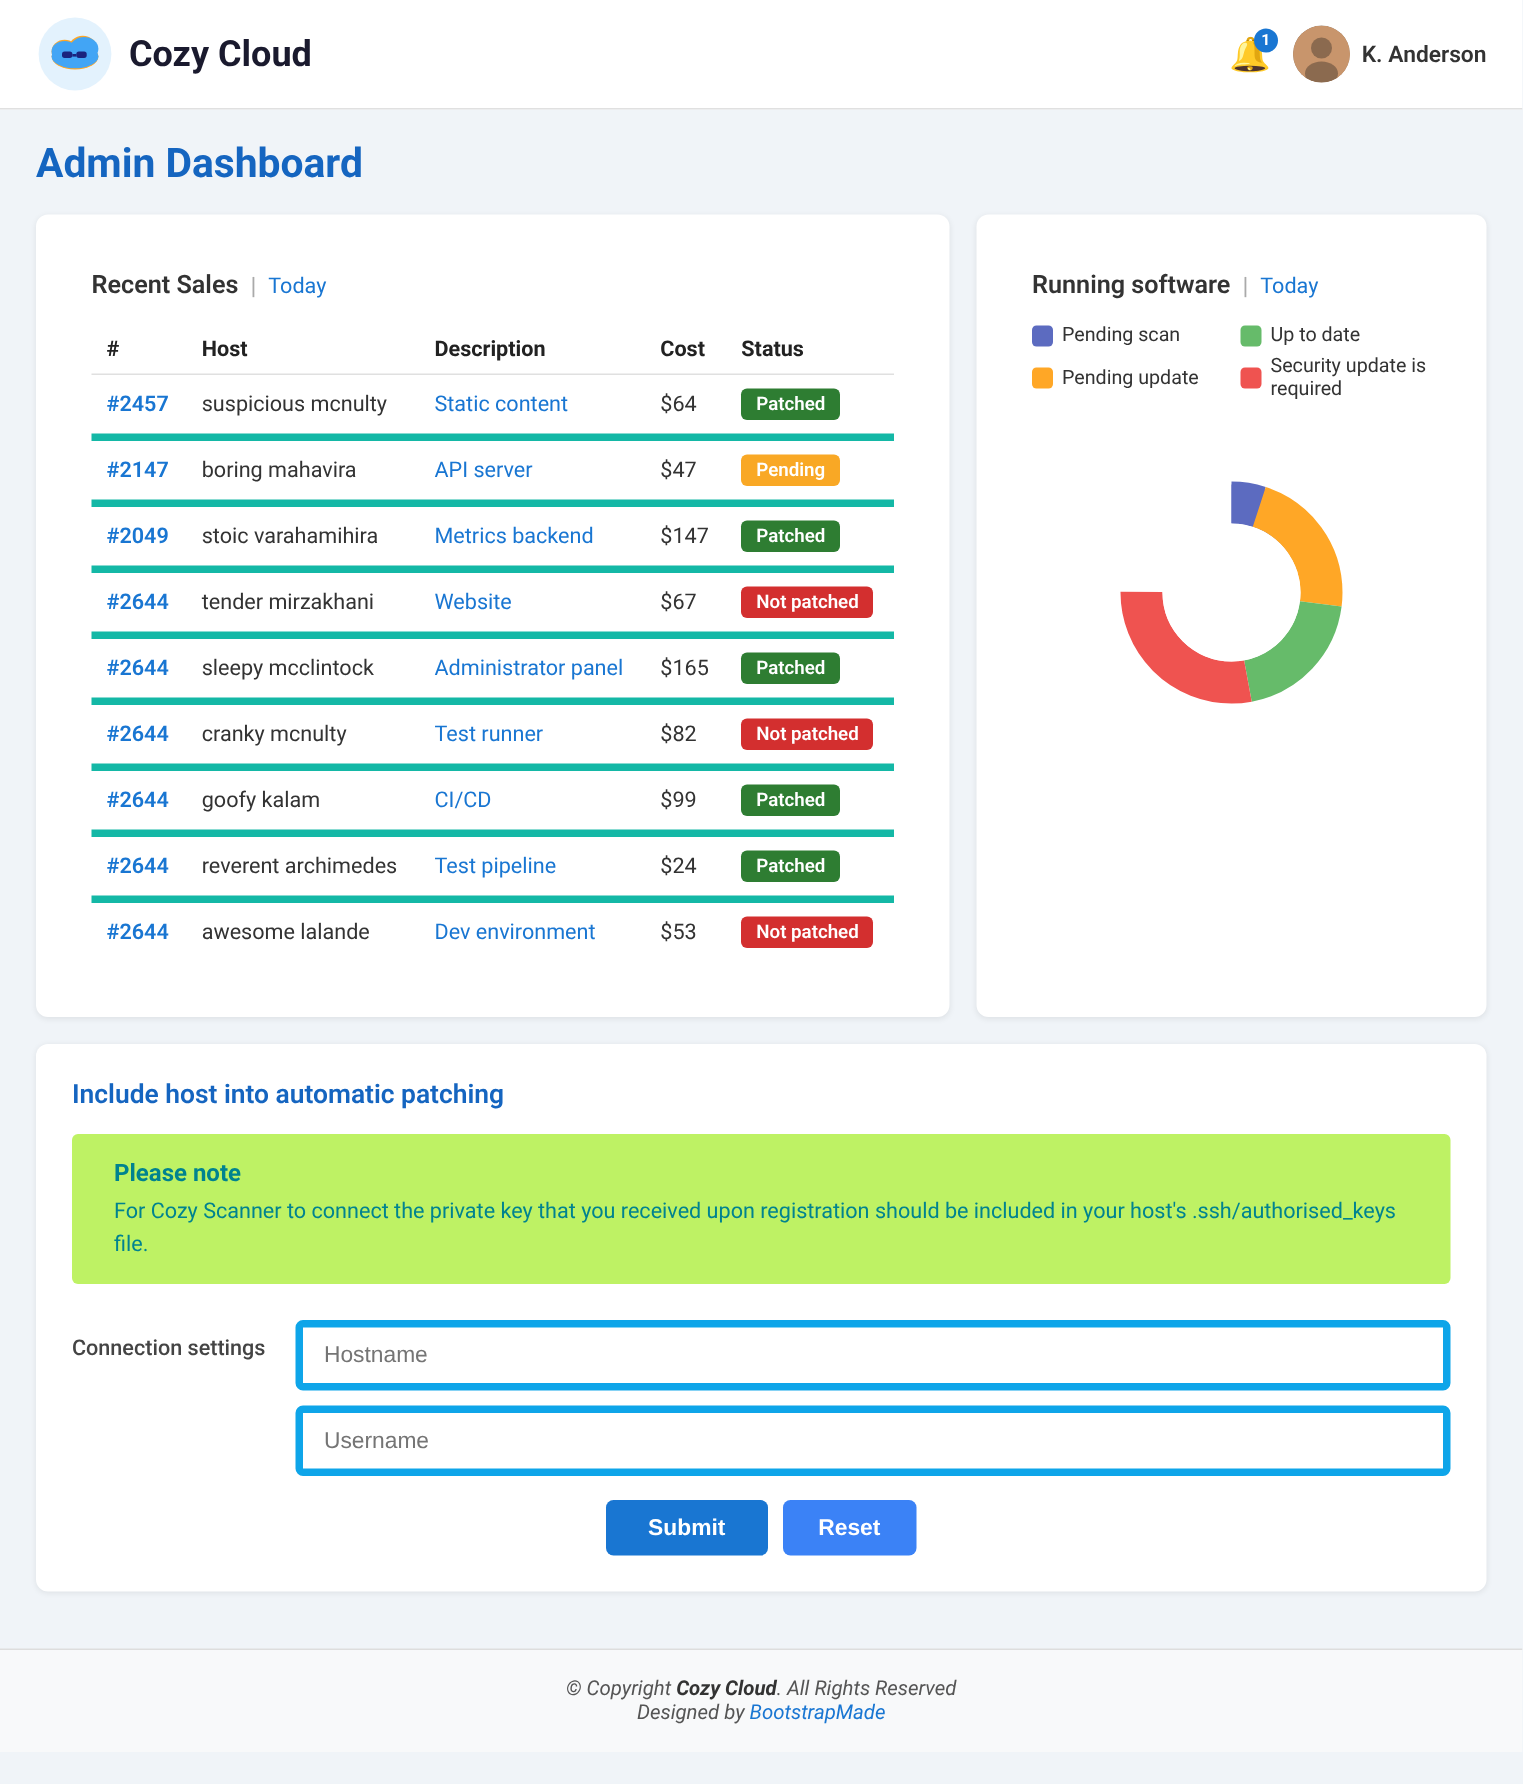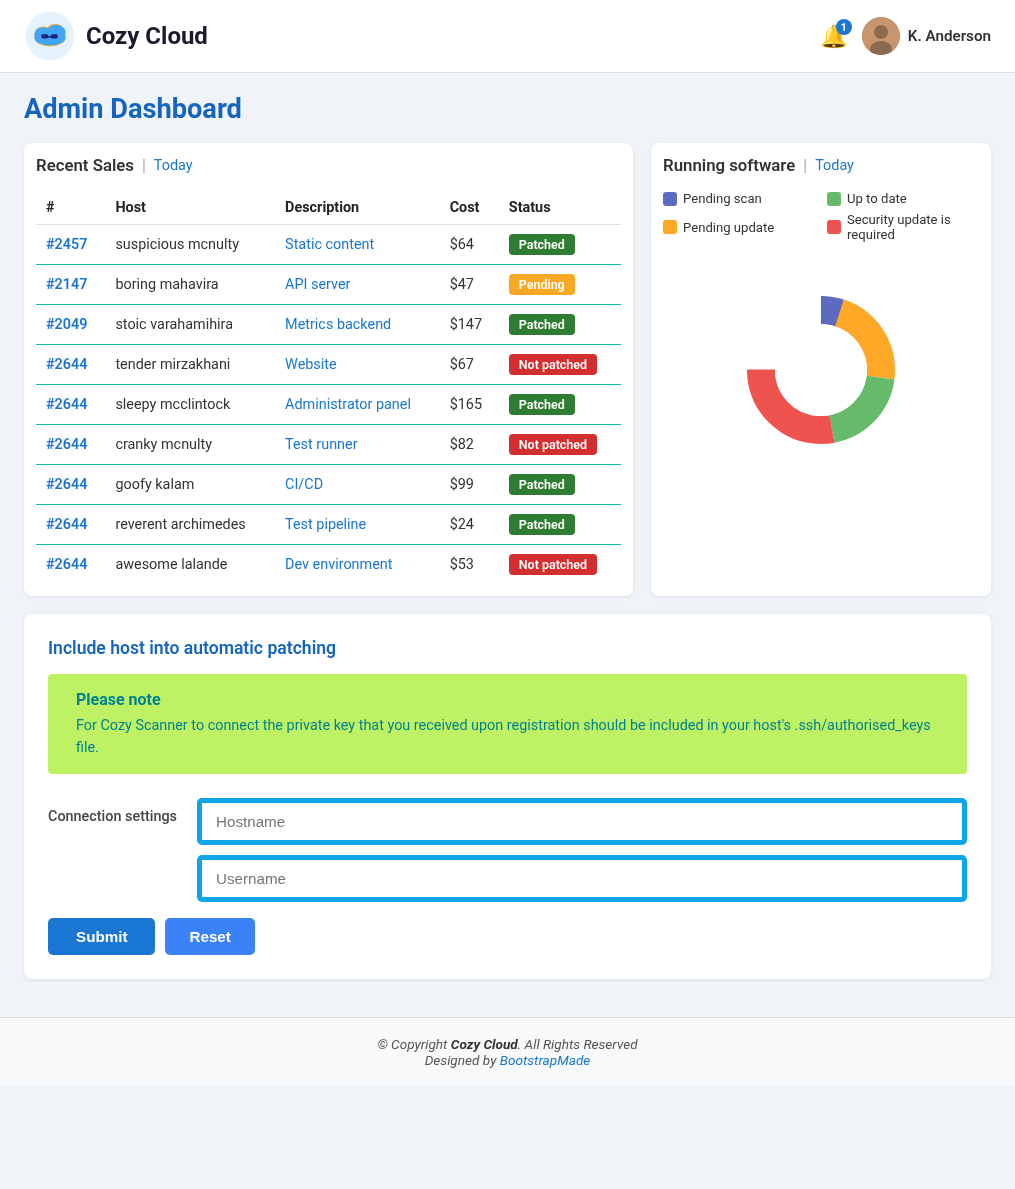--- a/index.html
+++ b/index.html
@@ -20,32 +20,32 @@
     .username { font-weight: 600; font-size: 0.95rem; }
 
     
     .page-content { padding: 20px 24px; }
     .page-title { font-size: 1.7rem; font-weight: 700; color: #1565c0; margin-bottom: 18px; }
 
     
     .main-grid { display: grid; grid-template-columns: 1fr 340px; gap: 18px; margin-bottom: 18px; }
 
     
-    .card { background: #fff; border-radius: 8px; padding: 12px; box-shadow: 0 1px 4px rgba(0,0,0,0.08); }
+    .card { background: #fff; border-radius: 8px; padding: 37px; box-shadow: 0 1px 4px rgba(0,0,0,0.08); }
 
     
     .section-header { display: flex; align-items: center; gap: 8px; margin-bottom: 16px; }
     .section-title { font-size: 1.05rem; font-weight: 600; color: #333; }
     .section-divider { color: #aaa; }
     .section-subtitle { color: #1976d2; font-size: 0.9rem; }
 
     
     table { width: 100%; border-collapse: collapse; }
     thead tr th { text-align: left; font-size: 0.9rem; font-weight: 700; padding: 8px 10px; border-bottom: 1px solid #e0e0e0; color: #222; }
-    tbody tr td { padding: 9px 10px; font-size: 0.9rem; border-bottom: 1px solid #14b8a6; vertical-align: middle; }
+    tbody tr td { padding: 9px 10px; font-size: 0.9rem; border-bottom: 5px solid #14b8a6; vertical-align: middle; }
     tbody tr:last-child td { border-bottom: none; }
     .id-link { color: #1976d2; font-weight: 600; text-decoration: none; }
     .desc-link { color: #1976d2; text-decoration: none; }
     .badge { display: inline-block; padding: 3px 10px; border-radius: 4px; font-size: 0.78rem; font-weight: 600; color: #fff; }
     .badge-patched { background: #2e7d32; }
     .badge-pending { background: #f9a825; }
     .badge-not-patched { background: #d32f2f; }
 
     
     .legend { display: grid; grid-template-columns: 1fr 1fr; gap: 6px 12px; margin-bottom: 18px; }
@@ -64,21 +64,21 @@
     .patching-title { font-size: 1.1rem; font-weight: 600; color: #1565c0; margin-bottom: 16px; }
     .note-box { background: #bef264; border-radius: 4px; padding: 16px 28px; margin-bottom: 24px; }
     .note-title { color: #00838f; font-weight: 700; font-size: 1rem; margin-bottom: 6px; }
     .note-text { color: #00838f; font-size: 0.9rem; line-height: 1.5; }
 
     .form-row { display: flex; align-items: flex-start; gap: 20px; margin-bottom: 16px; }
     .form-label { font-size: 0.9rem; font-weight: 500; color: #444; min-width: 120px; padding-top: 10px; }
     .form-fields { flex: 1; display: flex; flex-direction: column; gap: 10px; }
     .form-input { width: 100%; padding: 10px 14px; border: 5px solid #0ea5e9; border-radius: 5px; font-size: 0.95rem; color: #666; outline: none; }
 
-    .form-actions { display: flex; gap: 10px; margin-top: 10px; }
+    .form-actions { display: flex; justify-content: center; gap: 10px; margin-top: 10px; }
     .btn-submit { background: #1976d2; color: #fff; border: none; padding: 10px 28px; border-radius: 5px; font-size: 0.95rem; font-weight: 600; cursor: pointer; }
     .btn-reset { background: #3b82f6; color: #fff; border: none; padding: 10px 24px; border-radius: 5px; font-size: 0.95rem; font-weight: 600; cursor: pointer; }
 
     
     .footer-separator { height: 1px; background: #ddd; margin: 0 0 0 0; }
     .footer { background: #f8f9fa; padding: 18px; text-align: center; font-size: 0.85rem; color: #555; font-style: italic; }
     .footer strong { font-weight: 700; color: #333; }
     .footer a { color: #1976d2; text-decoration: none; }
   </style>
 </head>

